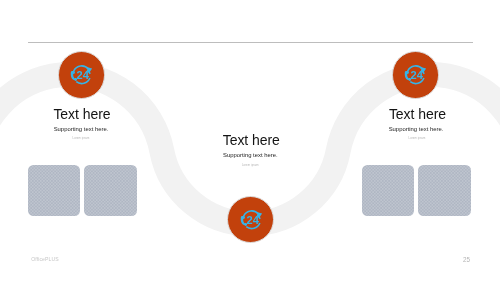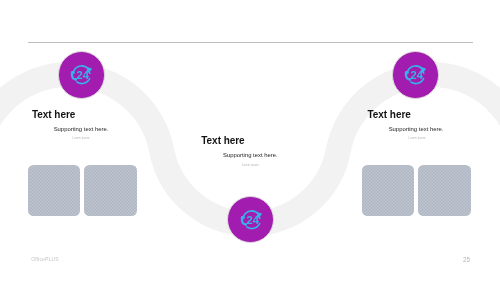--- a/index.html
+++ b/index.html
@@ -1,25 +1,25 @@
 <!DOCTYPE html>
 <html><head>
 <meta charset="utf-8">
 <style>
 html,body{margin:0;padding:0;background:#fff;}
 body{width:500px;height:281px;font-family:"Liberation Sans",sans-serif;overflow:hidden;}
 .slide{position:relative;width:500px;height:281px;background:#ffffff;overflow:hidden;}
 svg.bg{position:absolute;left:0;top:0;}
 .topline{position:absolute;left:27.5px;top:42.1px;width:445.5px;height:1px;background:#bdbdbd;}
-.circ{position:absolute;border-radius:50%;background:#a21caf;border:1.2px solid #dcdcdc;box-sizing:border-box;display:flex;align-items:center;justify-content:center;}
+.circ{position:absolute;border-radius:50%;background:#c2410c;border:1.2px solid #dcdcdc;box-sizing:border-box;display:flex;align-items:center;justify-content:center;}
 .icon24{width:29px;height:29px;display:block;margin-left:-0.8px;}
 .ph{position:absolute;border-radius:5.5px;background-color:#afb6c3;
   background-image:radial-gradient(circle at 50% 50%, #c0c6d0 0.55px, rgba(0,0,0,0) 0.78px), radial-gradient(circle at 50% 50%, #c0c6d0 0.55px, rgba(0,0,0,0) 0.78px);
   background-size:3.2px 3.2px;background-position:0 0,1.6px 1.6px;}
-.title{position:absolute;font-weight:bold;font-size:10px;line-height:11px;color:#141414;text-align:left;letter-spacing:-0.05px;}
+.title{position:absolute;font-weight:normal;font-size:14px;line-height:11px;color:#141414;text-align:center;letter-spacing:-0.05px;}
 .sub{position:absolute;font-size:5.9px;line-height:6px;color:#232323;text-align:center;}
 .tiny{position:absolute;font-size:2.75px;line-height:3px;color:#b4b4b4;text-align:center;letter-spacing:0.08px;}
 .footer-brand{position:absolute;font-size:5.1px;color:#c6c6c6;letter-spacing:0.1px;}
 .footer-page{position:absolute;font-size:6.3px;color:#b5b5b5;}
 </style>
 </head>
 <body>
 
 <div class="slide">
 

